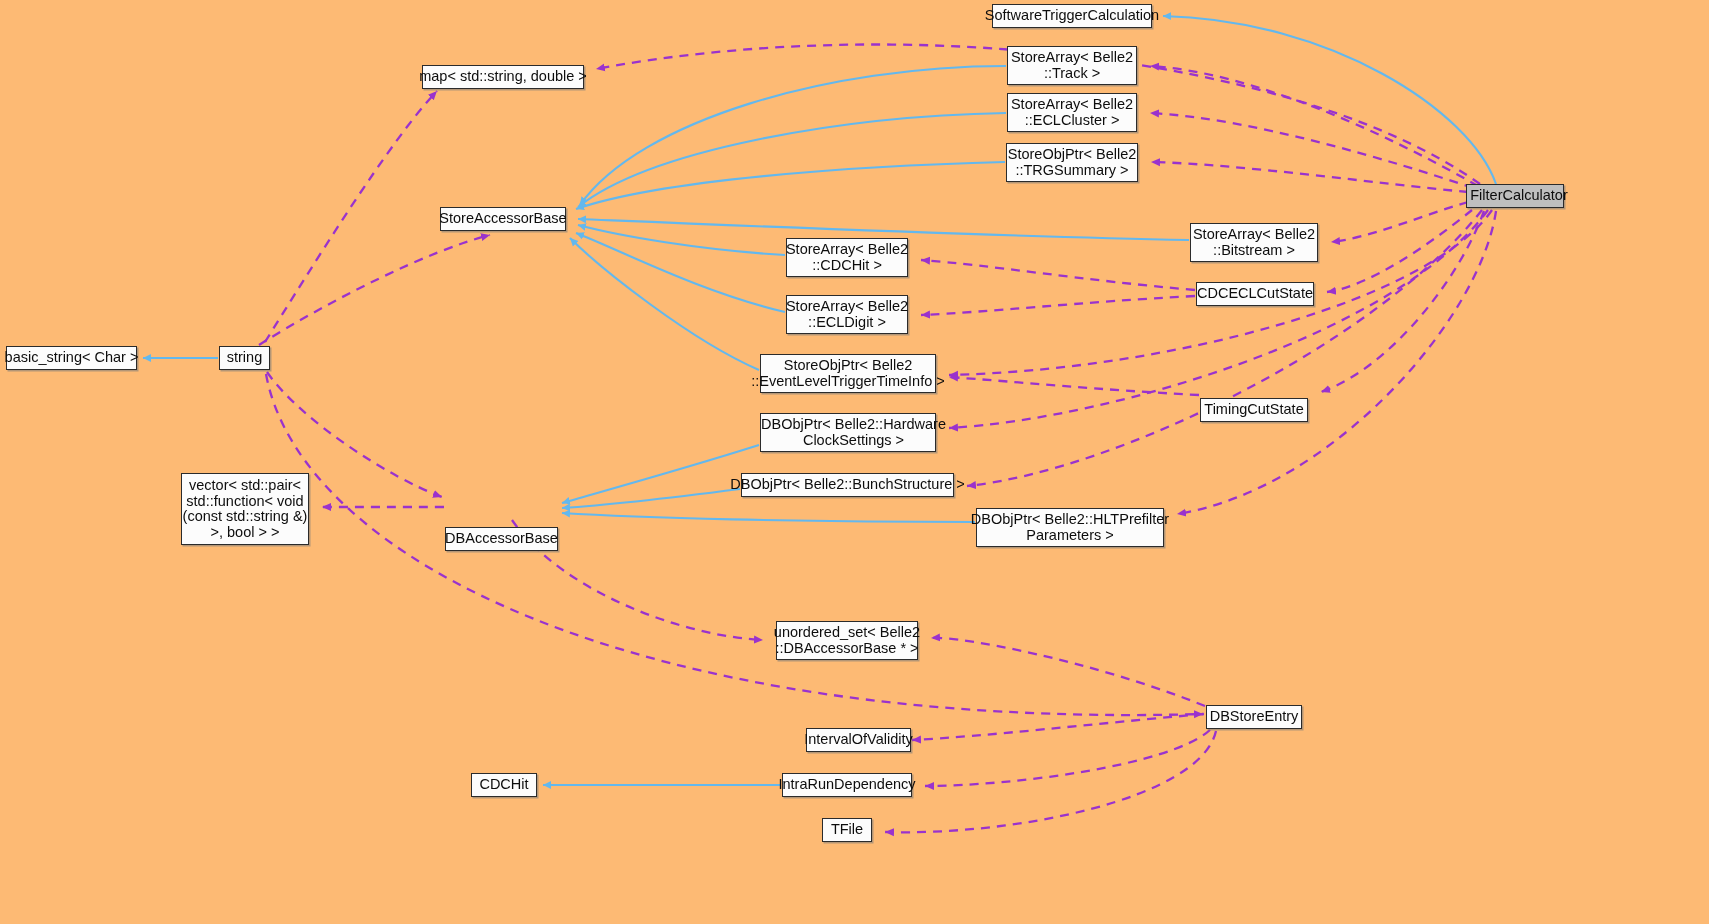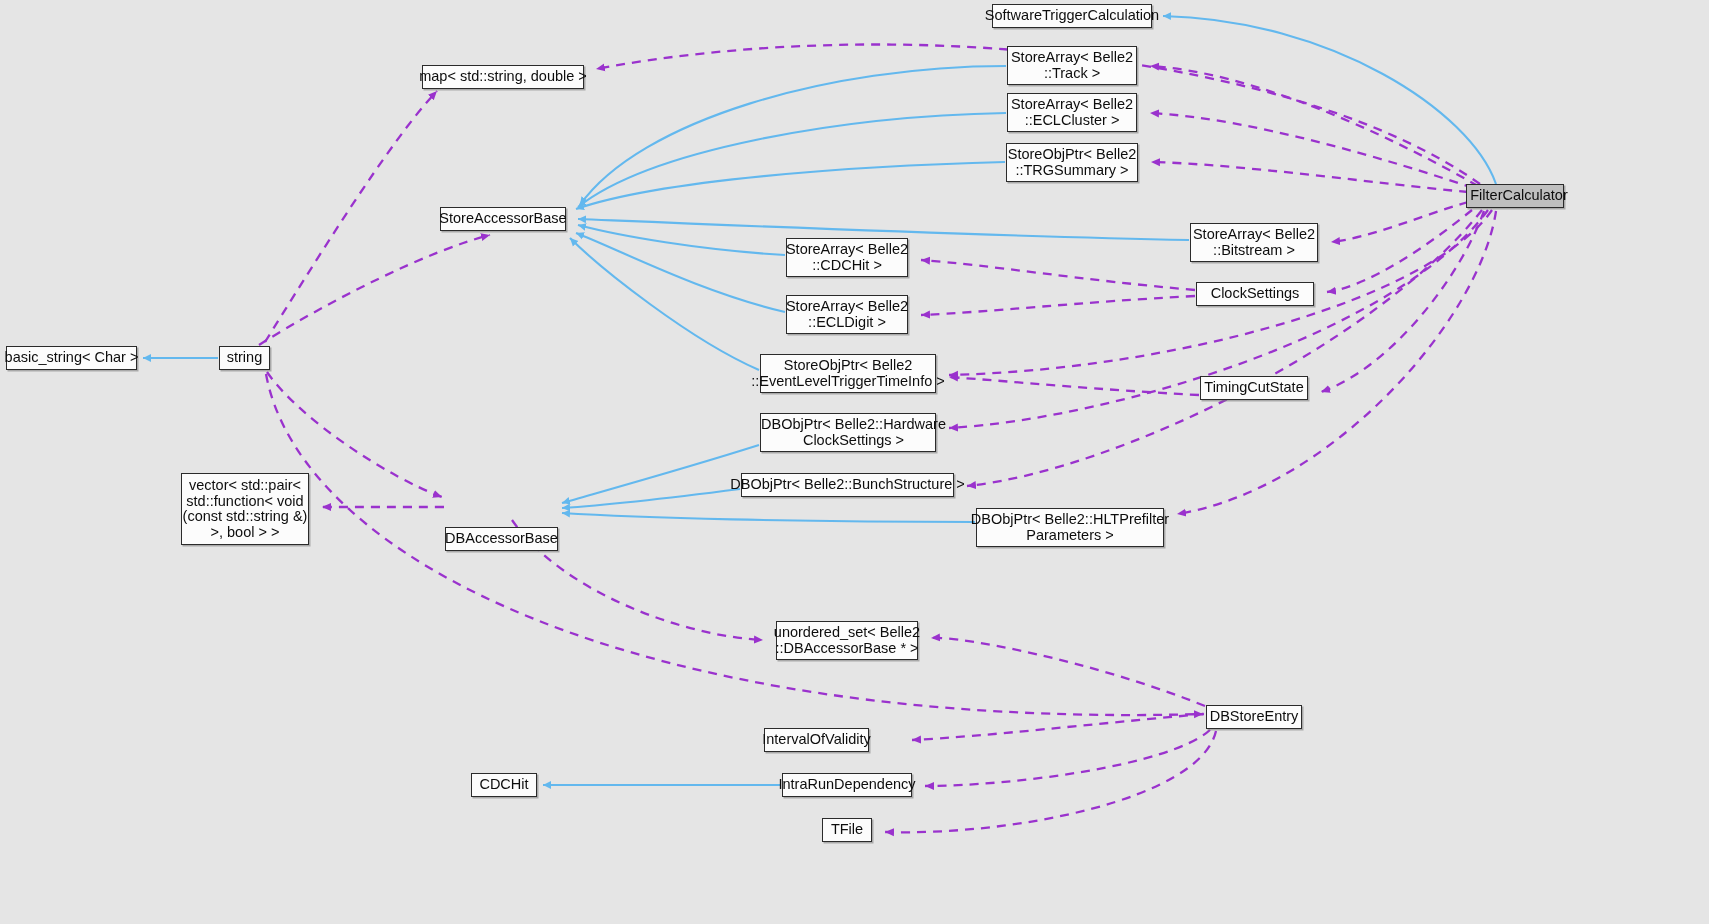--- a/index.html
+++ b/index.html
@@ -4,21 +4,21 @@
 <style>
   html, body {
     margin: 0;
     padding: 0;
     background: #000000;
   }
   #diagram {
     position: relative;
     width: 1709px;
     height: 924px;
-    background: #e5e5e5;
+    background: #fdba74;
     overflow: hidden;
     font-family: "Liberation Sans", sans-serif;
   }
   #edge-layer {
     position: absolute;
     left: 0;
     top: 0;
     width: 1709px;
     height: 924px;
     pointer-events: none;
@@ -150,39 +150,39 @@
       <div class="node" style="left: 1007px; top: 93px; width: 130px; height: 39px;"><span>StoreArray&lt; Belle2
 ::ECLCluster &gt;</span></div>
       <div class="node" style="left: 1006px; top: 143px; width: 132px; height: 39px;"><span>StoreObjPtr&lt; Belle2
 ::TRGSummary &gt;</span></div>
       <div class="node root" style="left: 1466px; top: 184px; width: 98px; height: 24px; padding-left: 13px;"><span>FilterCalculator</span></div>
       <div class="node" style="left: 440px; top: 207px; width: 126px; height: 24px;"><span>StoreAccessorBase</span></div>
       <div class="node" style="left: 1190px; top: 223px; width: 128px; height: 39px;"><span>StoreArray&lt; Belle2
 ::Bitstream &gt;</span></div>
       <div class="node" style="left: 786px; top: 238px; width: 122px; height: 39px;"><span>StoreArray&lt; Belle2
 ::CDCHit &gt;</span></div>
-      <div class="node" style="left: 1196px; top: 282px; width: 118px; height: 24px;"><span>ClockSettings</span></div>
+      <div class="node" style="left: 1196px; top: 282px; width: 118px; height: 24px;"><span>CDCECLCutState</span></div>
       <div class="node" style="left: 786px; top: 295px; width: 122px; height: 39px;"><span>StoreArray&lt; Belle2
 ::ECLDigit &gt;</span></div>
       <div class="node" style="left: 6px; top: 346px; width: 131px; height: 24px;"><span>basic_string&lt; Char &gt;</span></div>
       <div class="node" style="left: 219px; top: 346px; width: 51px; height: 24px;"><span>string</span></div>
       <div class="node" style="left: 760px; top: 354px; width: 176px; height: 39px;"><span>StoreObjPtr&lt; Belle2
 ::EventLevelTriggerTimeInfo &gt;</span></div>
-      <div class="node" style="left: 1200px; top: 376px; width: 108px; height: 24px; align-items: center;"><span>TimingCutState</span></div>
+      <div class="node" style="left: 1200px; top: 398px; width: 108px; height: 24px; align-items: center;"><span>TimingCutState</span></div>
       <div class="node" style="left: 760px; top: 413px; width: 176px; height: 39px; padding-left: 16px;"><span>DBObjPtr&lt; Belle2::Hardware
 ClockSettings &gt;</span></div>
       <div class="node" style="left: 181px; top: 473px; width: 128px; height: 72px;"><span>vector&lt; std::pair&lt;
 std::function&lt; void
 (const std::string &amp;)
 &gt;, bool &gt; &gt;</span></div>
       <div class="node" style="left: 741px; top: 473px; width: 213px; height: 24px;"><span>DBObjPtr&lt; Belle2::BunchStructure &gt;</span></div>
       <div class="node" style="left: 445px; top: 495px; width: 113px; height: 24px; margin-top: 32px;"><span>DBAccessorBase</span></div>
       <div class="node" style="left: 976px; top: 508px; width: 188px; height: 39px;"><span>DBObjPtr&lt; Belle2::HLTPrefilter
 Parameters &gt;</span></div>
       <div class="node" style="left: 776px; top: 621px; width: 142px; height: 39px;"><span>unordered_set&lt; Belle2
 ::DBAccessorBase * &gt;</span></div>
       <div class="node" style="left: 1206px; top: 705px; width: 96px; height: 24px;"><span>DBStoreEntry</span></div>
-      <div class="node" style="left: 764px; top: 728px; width: 105px; height: 24px;"><span>IntervalOfValidity</span></div>
+      <div class="node" style="left: 806px; top: 728px; width: 105px; height: 24px;"><span>IntervalOfValidity</span></div>
       <div class="node" style="left: 471px; top: 773px; width: 66px; height: 24px;"><span>CDCHit</span></div>
       <div class="node" style="left: 782px; top: 773px; width: 130px; height: 24px;"><span>IntraRunDependency</span></div>
       <div class="node" style="left: 822px; top: 818px; width: 50px; height: 24px;"><span>TFile</span></div>
     </div>
 </div>
 
 </body></html>

